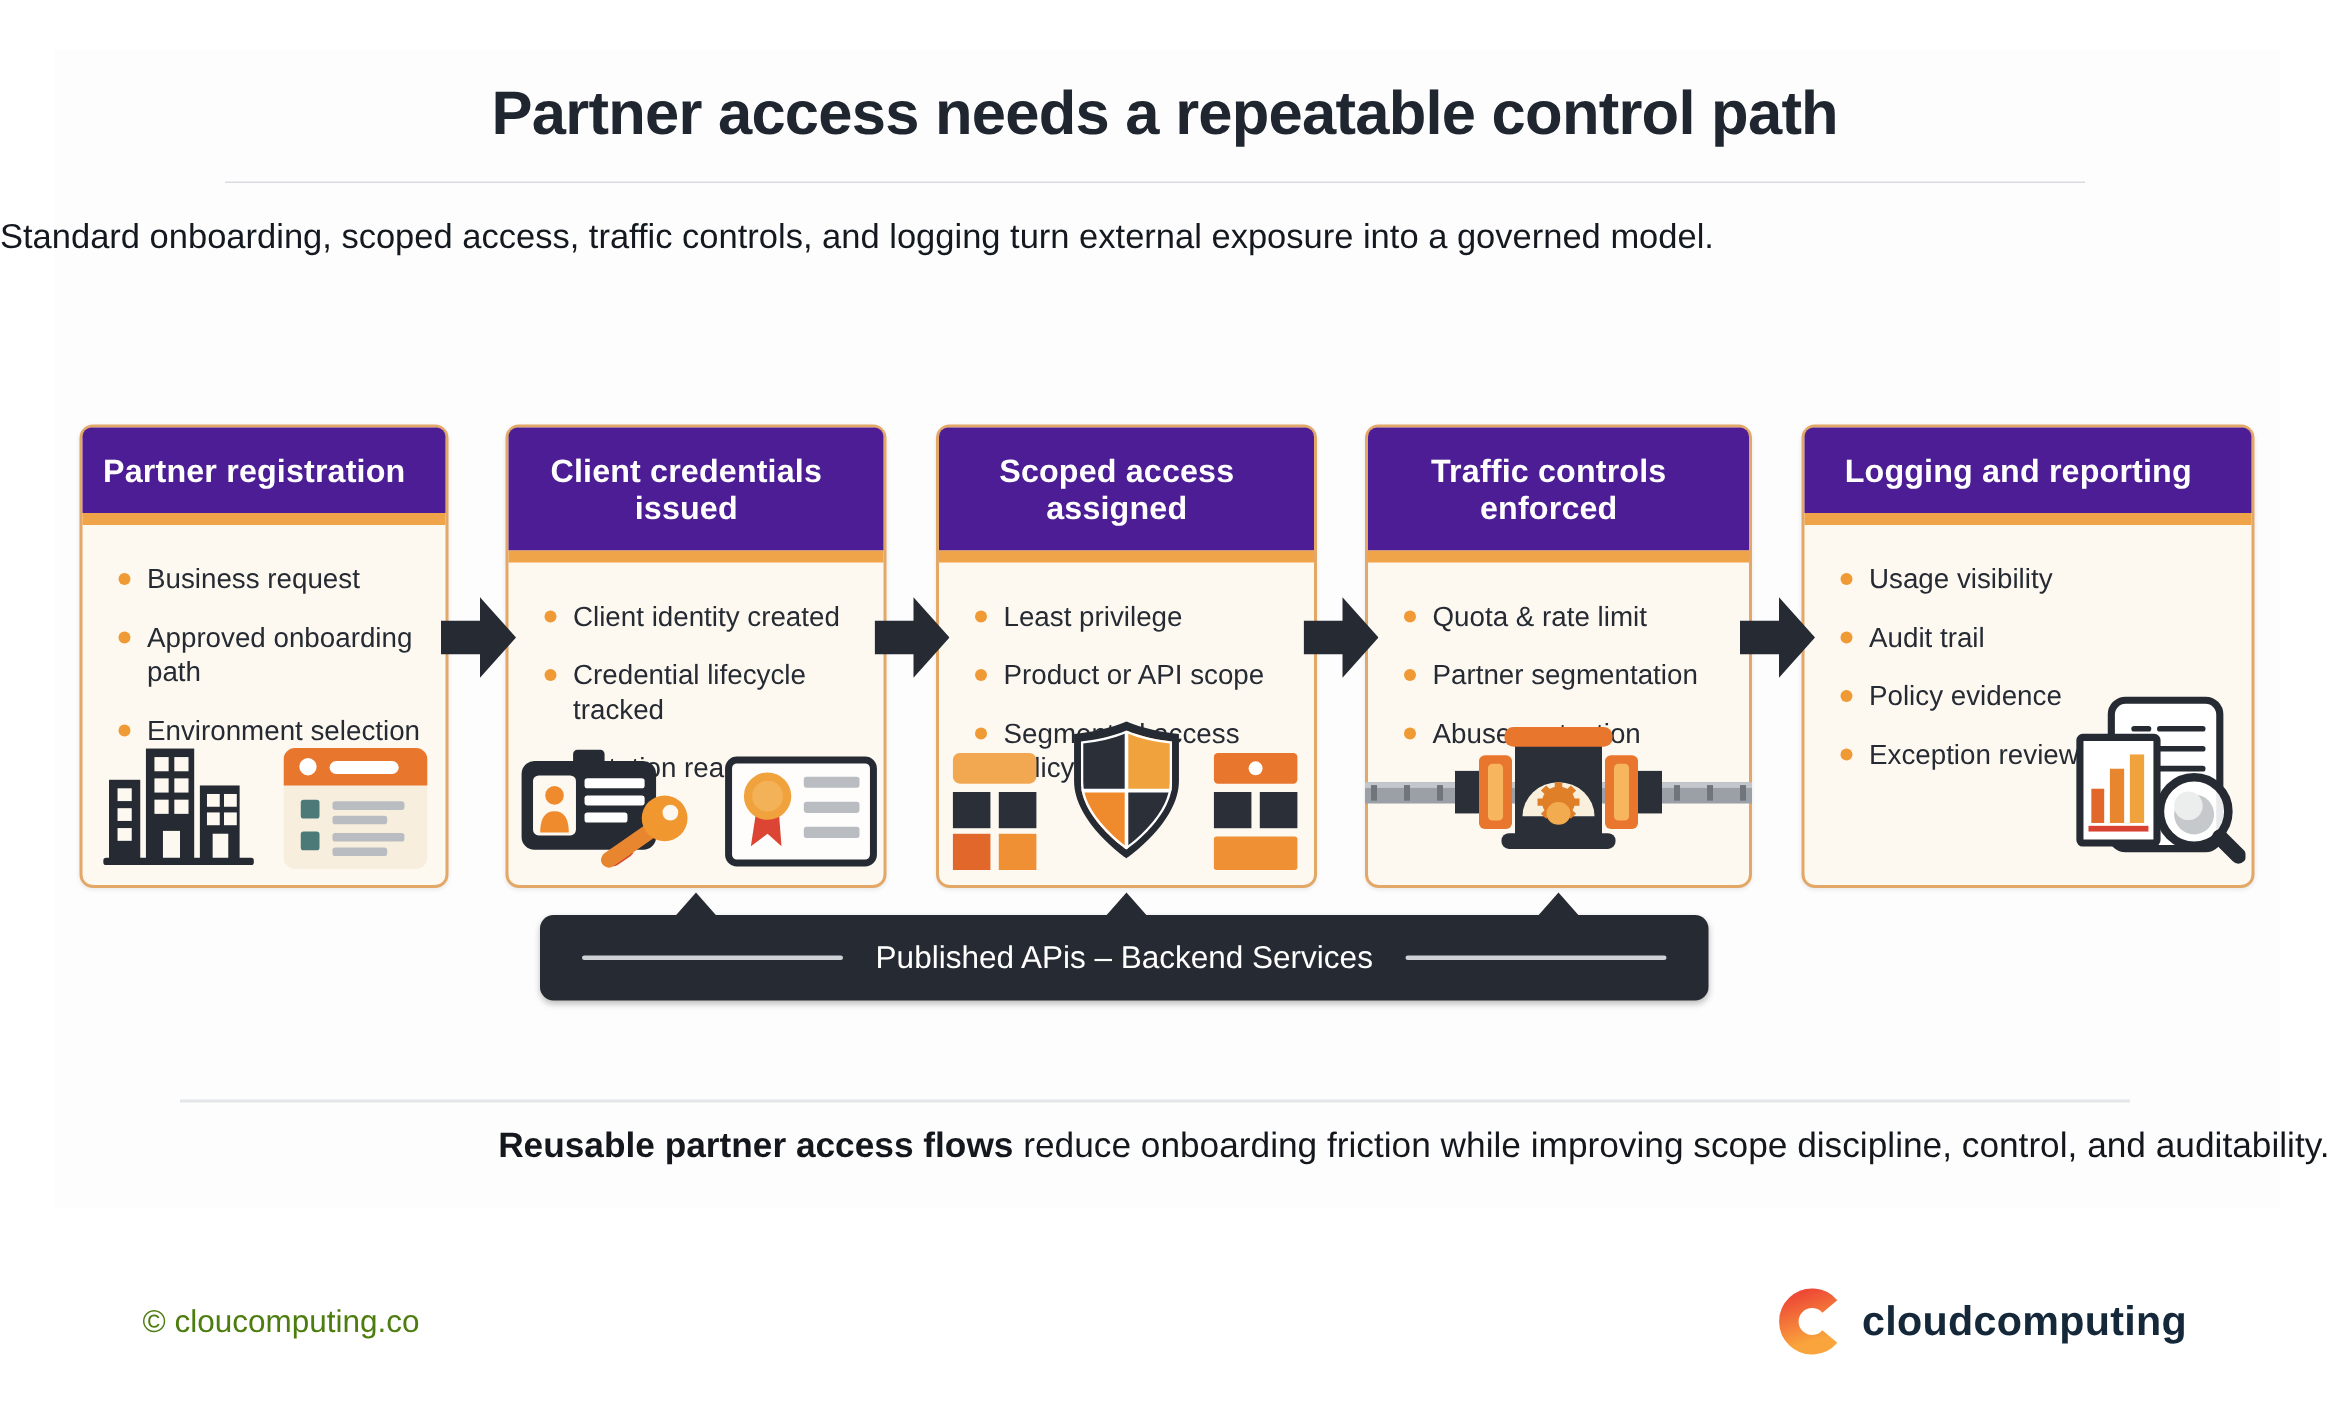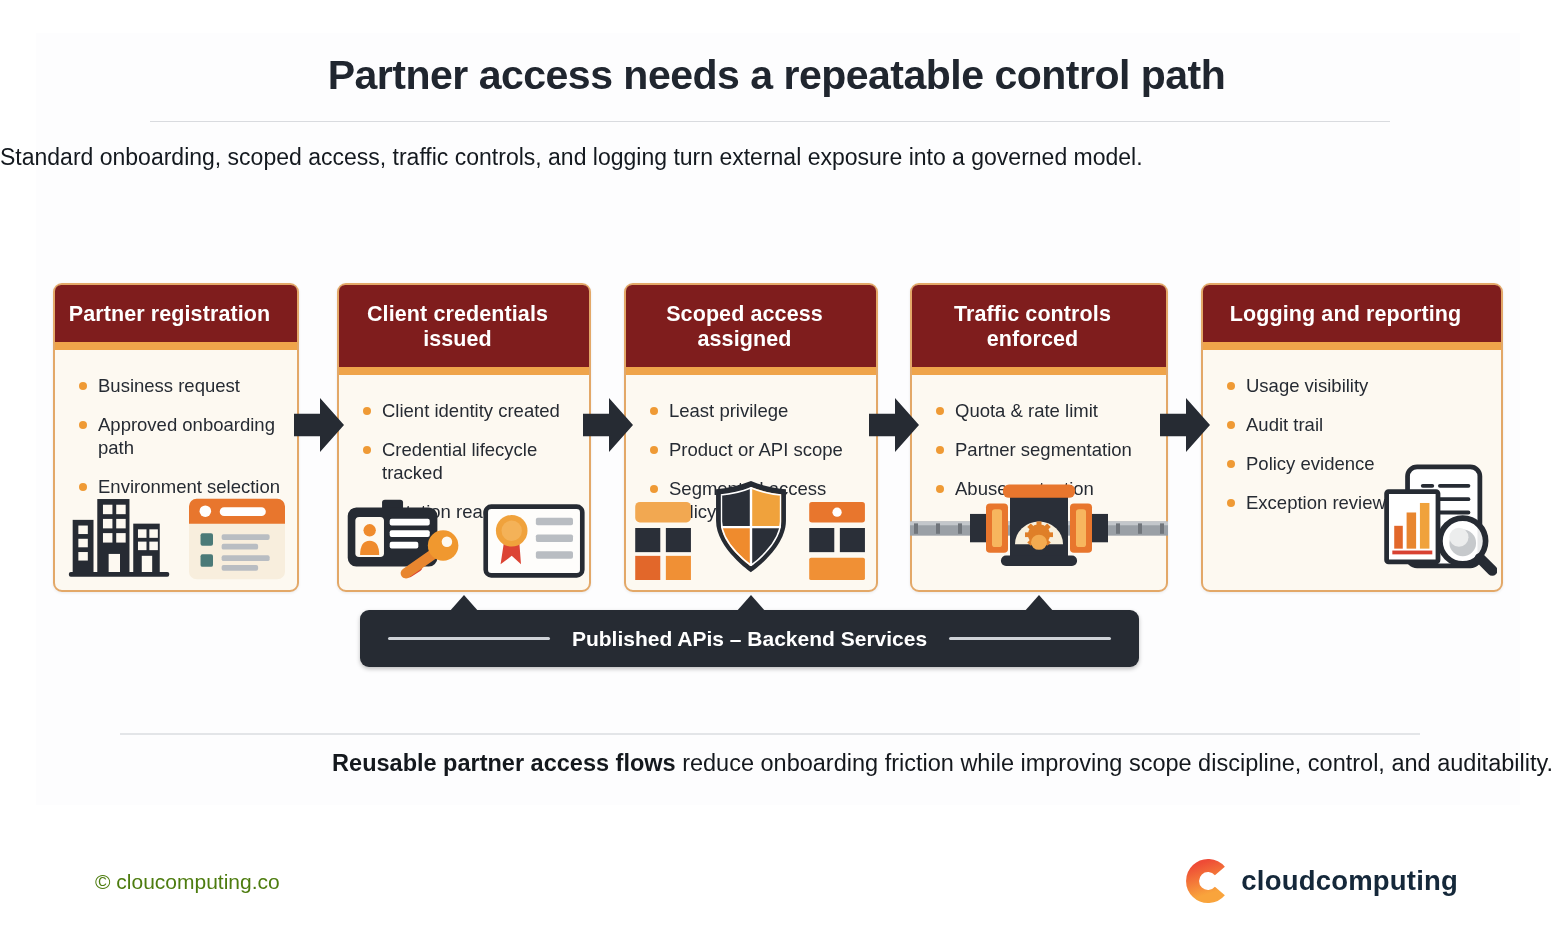--- a/index.html
+++ b/index.html
@@ -17,21 +17,21 @@
   
   .flow{position:absolute;left:53px;top:283px;width:1450px;height:310px;}
   .card{position:absolute;top:0;height:309px;box-sizing:border-box;
     background:#fdf9f1;border:2px solid #e3a868;border-radius:9px;
     box-shadow:0 1px 3px rgba(0,0,0,0.08);display:flex;flex-direction:column;}
   .card-1{left:0;width:246px;}
   .card-2{left:284px;width:254px;}
   .card-3{left:571px;width:254px;}
   .card-4{left:857px;width:258px;}
   .card-5{left:1148px;width:302px;}
-  .card-header{background:#7f1d1d;color:#ffffff;text-align:center;
+  .card-header{background:#4c1d95;color:#ffffff;text-align:center;
     font-size:21.5px;font-weight:700;padding:17px 17px 15px 4px;
     border-radius:6px 6px 0 0;letter-spacing:0.1px;}
   .card-strip{height:8px;background:#efa44a;}
   .card-body{position:relative;flex:1;}
   ul.bullets{list-style:none;margin:0;padding:24px 8px 0 24px;}
   ul.bullets li{display:flex;align-items:flex-start;margin-bottom:16px;
     font-size:18.5px;color:#262b33;line-height:23px;}
   .dot{flex:0 0 auto;width:8px;height:8px;border-radius:50%;background:#ef9a35;
     margin:8px 11px 0 0;}
   .icon-row{position:absolute;left:0;right:0;bottom:10px;display:flex;
@@ -45,21 +45,21 @@
   .arrow{position:absolute;top:114px;width:50px;height:56px;background:#262b33;
     z-index:5;filter:drop-shadow(1px 2px 1px rgba(0,0,0,0.25));
     clip-path:polygon(0 30%,52% 30%,52% 2%,100% 50%,52% 98%,52% 70%,0 70%);}
   .arrow-1{left:241px;} .arrow-2{left:530px;} .arrow-3{left:816px;} .arrow-4{left:1107px;}
 
   
   .bus-bar{position:absolute;left:360px;top:610px;width:779px;height:57px;
     background:#262b33;border-radius:9px;box-shadow:0 2px 4px rgba(0,0,0,0.25);
     display:flex;align-items:center;padding:0 28px;box-sizing:border-box;}
   .bus-line{flex:1;height:3px;background:#ced2d7;border-radius:2px;}
-  .bus-label{margin:0 22px;color:#ffffff;font-size:21px;font-weight:700;white-space:nowrap;}
+  .bus-label{margin:0 22px;color:#ffffff;font-size:21px;font-weight:400;white-space:nowrap;}
   .bus-notch{position:absolute;top:-15px;width:0;height:0;
     border-left:15px solid transparent;border-right:15px solid transparent;
     border-bottom:17px solid #262b33;}
   .notch-1{left:89px;} .notch-2{left:376px;} .notch-3{left:664px;}
 
   
   .divider-2{position:absolute;top:733px;left:120px;width:1300px;height:2px;background:#e3e5e8;}
   .summary{position:absolute;top:750px;left:0;width:100%;text-align:right;
     font-size:23.5px;color:#14181d;}
   .summary .lead{font-weight:800;}

